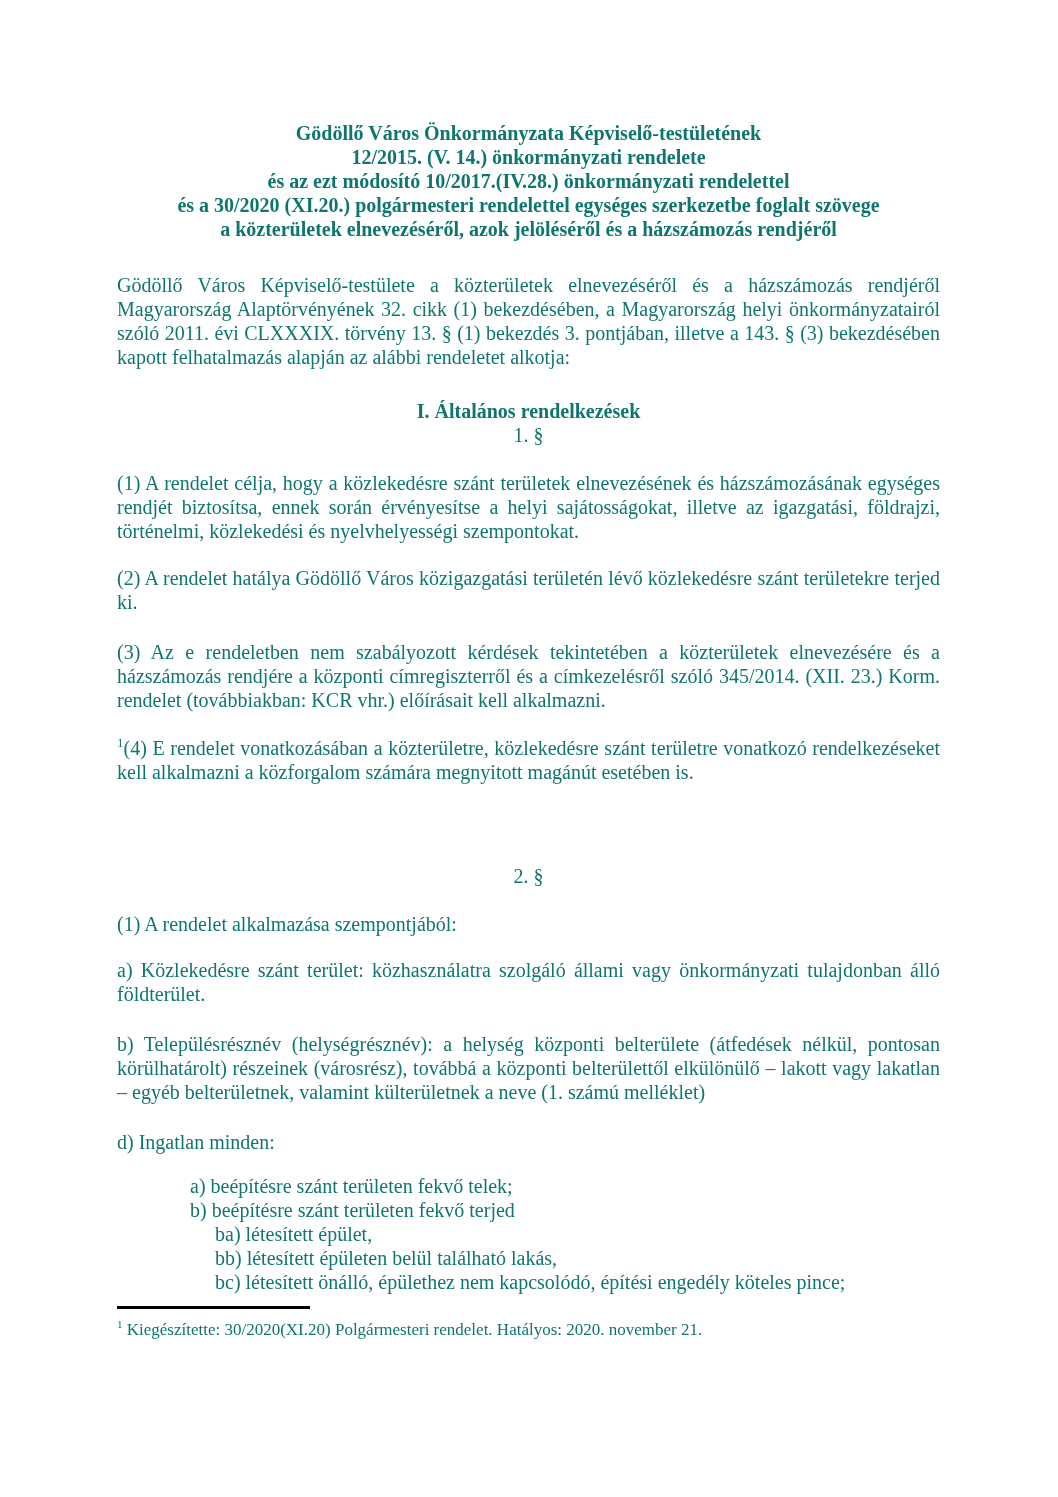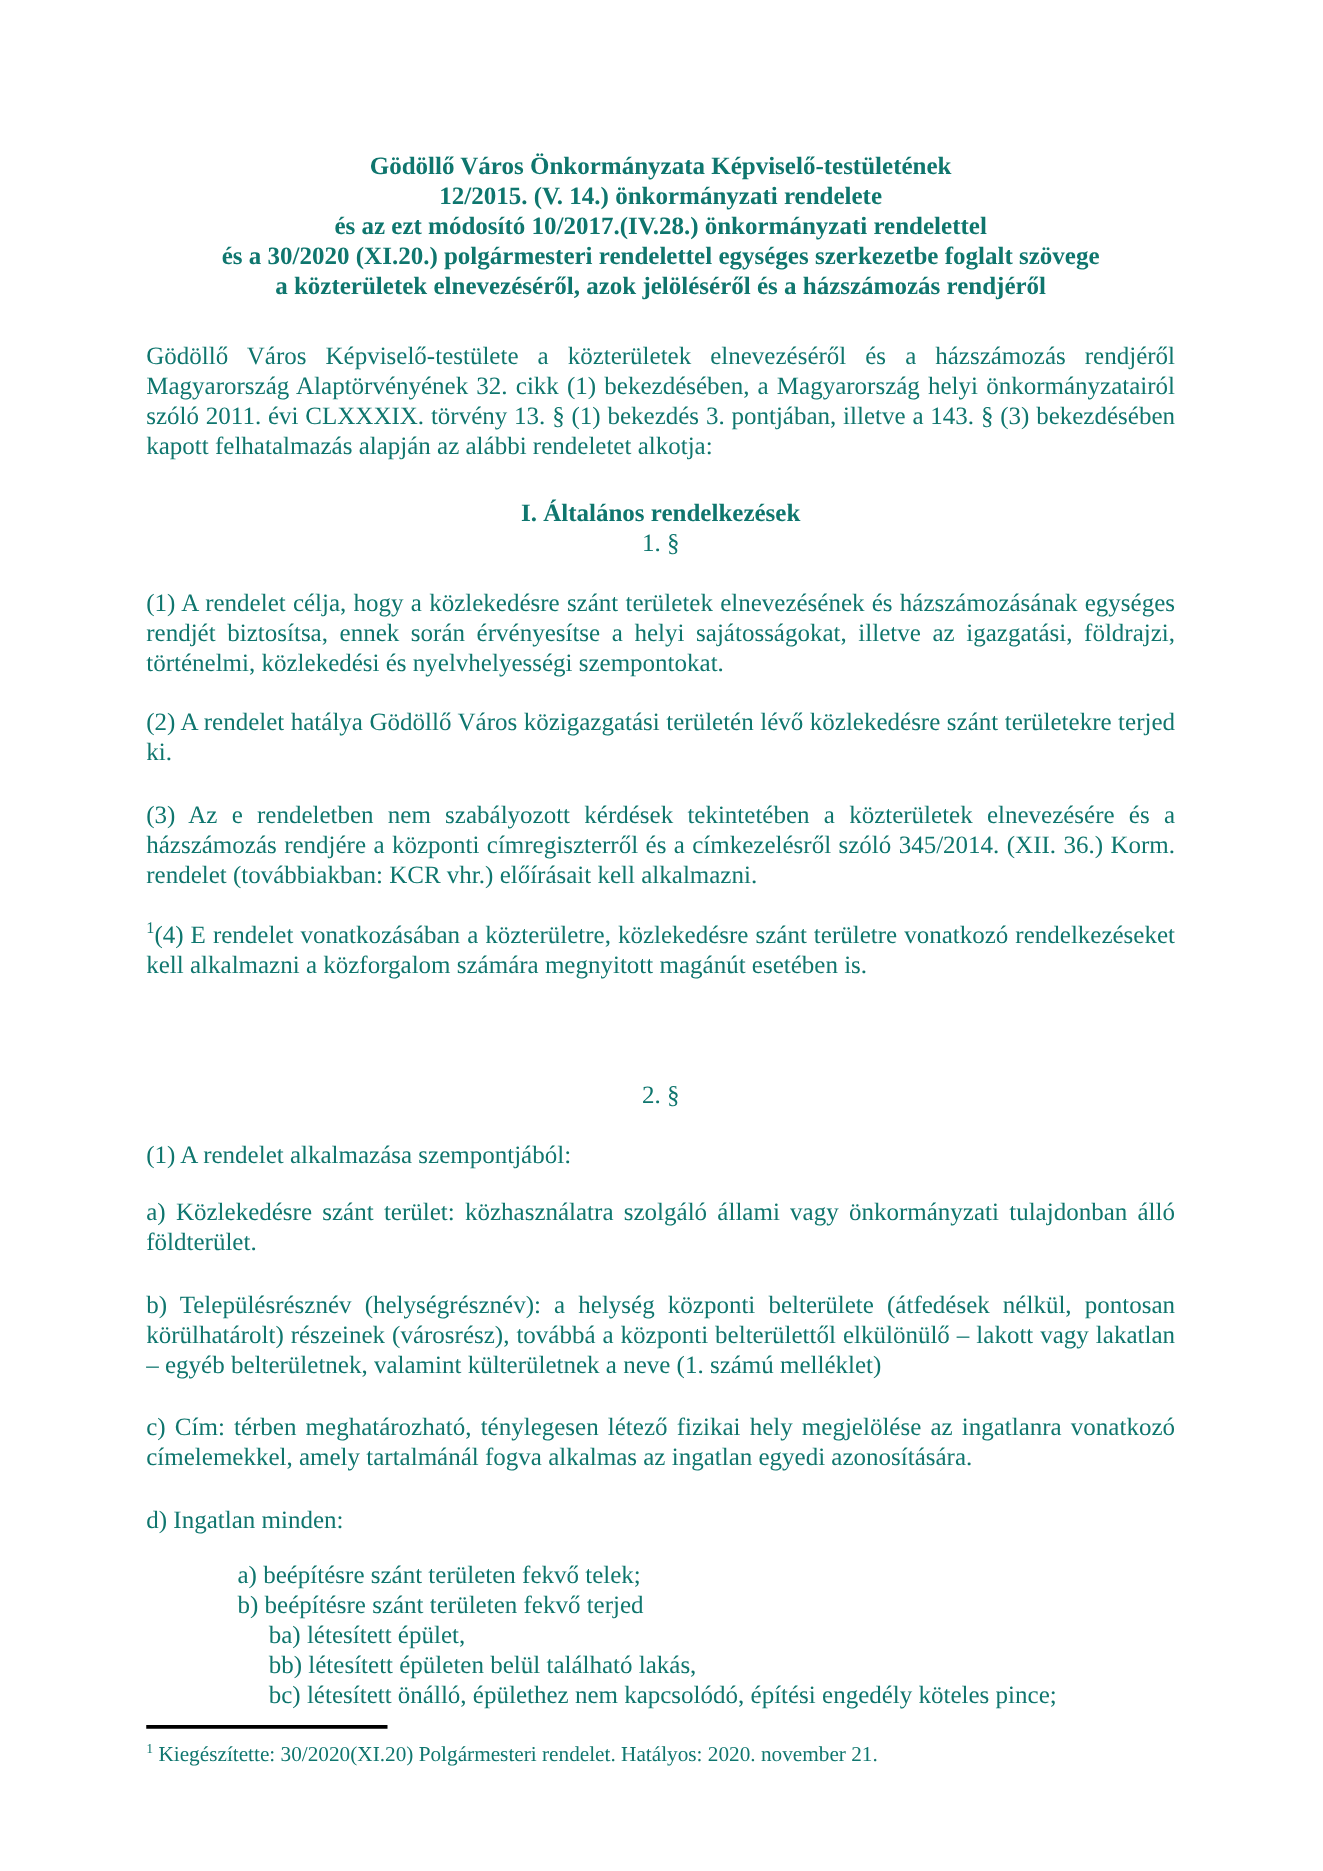--- a/index.html
+++ b/index.html
@@ -100,29 +100,28 @@
     <div class="title-line">a közterületek elnevezéséről, azok jelöléséről és a házszámozás rendjéről</div>
   </div>
 
   <p class="preamble">Gödöllő Város Képviselő-testülete a közterületek elnevezéséről és a házszámozás rendjéről Magyarország Alaptörvényének 32. cikk (1) bekezdésében, a Magyarország helyi önkormányzatairól szóló 2011. évi CLXXXIX. törvény 13. § (1) bekezdés 3. pontjában, illetve a 143. § (3) bekezdésében kapott felhatalmazás alapján az alábbi rendeletet alkotja:</p>
 
   <div class="section-heading">I. Általános rendelkezések</div>
   <div class="section-mark">1. §</div>
 
   <p class="para">(1) A rendelet célja, hogy a közlekedésre szánt területek elnevezésének és házszámozásának egységes rendjét biztosítsa, ennek során érvényesítse a helyi sajátosságokat, illetve az igazgatási, földrajzi, történelmi, közlekedési és nyelvhelyességi szempontokat.</p>
   <p class="para para-2">(2) A rendelet hatálya Gödöllő Város közigazgatási területén lévő közlekedésre szánt területekre terjed ki.</p>
-  <p class="para para-3">(3) Az e rendeletben nem szabályozott kérdések tekintetében a közterületek elnevezésére és a házszámozás rendjére a központi címregiszterről és a címkezelésről szóló 345/2014. (XII. 36.) Korm. rendelet (továbbiakban: KCR vhr.) előírásait kell alkalmazni.</p>
+  <p class="para para-3">(3) Az e rendeletben nem szabályozott kérdések tekintetében a közterületek elnevezésére és a házszámozás rendjére a központi címregiszterről és a címkezelésről szóló 345/2014. (XII. 23.) Korm. rendelet (továbbiakban: KCR vhr.) előírásait kell alkalmazni.</p>
   <p class="para para-4"><sup class="fn-ref">1</sup><span>(4) E rendelet vonatkozásában a közterületre, közlekedésre szánt területre vonatkozó rendelkezéseket kell alkalmazni a közforgalom számára megnyitott magánút esetében is.</span></p>
 
   <div class="section-mark section2-mark">2. §</div>
 
   <p class="para s2-p1">(1) A rendelet alkalmazása szempontjából:</p>
   <p class="para s2-a">a) Közlekedésre szánt terület: közhasználatra szolgáló állami vagy önkormányzati tulajdonban álló földterület.</p>
   <p class="para s2-b">b) Településrésznév (helységrésznév): a helység központi belterülete (átfedések nélkül, pontosan körülhatárolt) részeinek (városrész), továbbá a központi belterülettől elkülönülő – lakott vagy lakatlan – egyéb belterületnek, valamint külterületnek a neve (1. számú melléklet)</p>
-  <p class="para s2-c">c) Cím: térben meghatározható, ténylegesen létező fizikai hely megjelölése az ingatlanra vonatkozó címelemekkel, amely tartalmánál fogva alkalmas az ingatlan egyedi azonosítására.</p>
   <p class="para s2-d">d) Ingatlan minden:</p>
 
   <div class="sub-item">a) beépítésre szánt területen fekvő telek;</div>
   <div class="sub-item">b) beépítésre szánt területen fekvő terjed</div>
   <div class="subsub-item">ba) létesített épület,</div>
   <div class="subsub-item">bb) létesített épületen belül található lakás,</div>
   <div class="subsub-item">bc) létesített önálló, épülethez nem kapcsolódó, építési engedély köteles pince;</div>
 
   <hr class="footnote-sep">
   <div class="footnote"><sup class="fn-ref">1</sup> <span>Kiegészítette: 30/2020(XI.20) Polgármesteri rendelet. Hatályos: 2020. november 21.</span></div>

